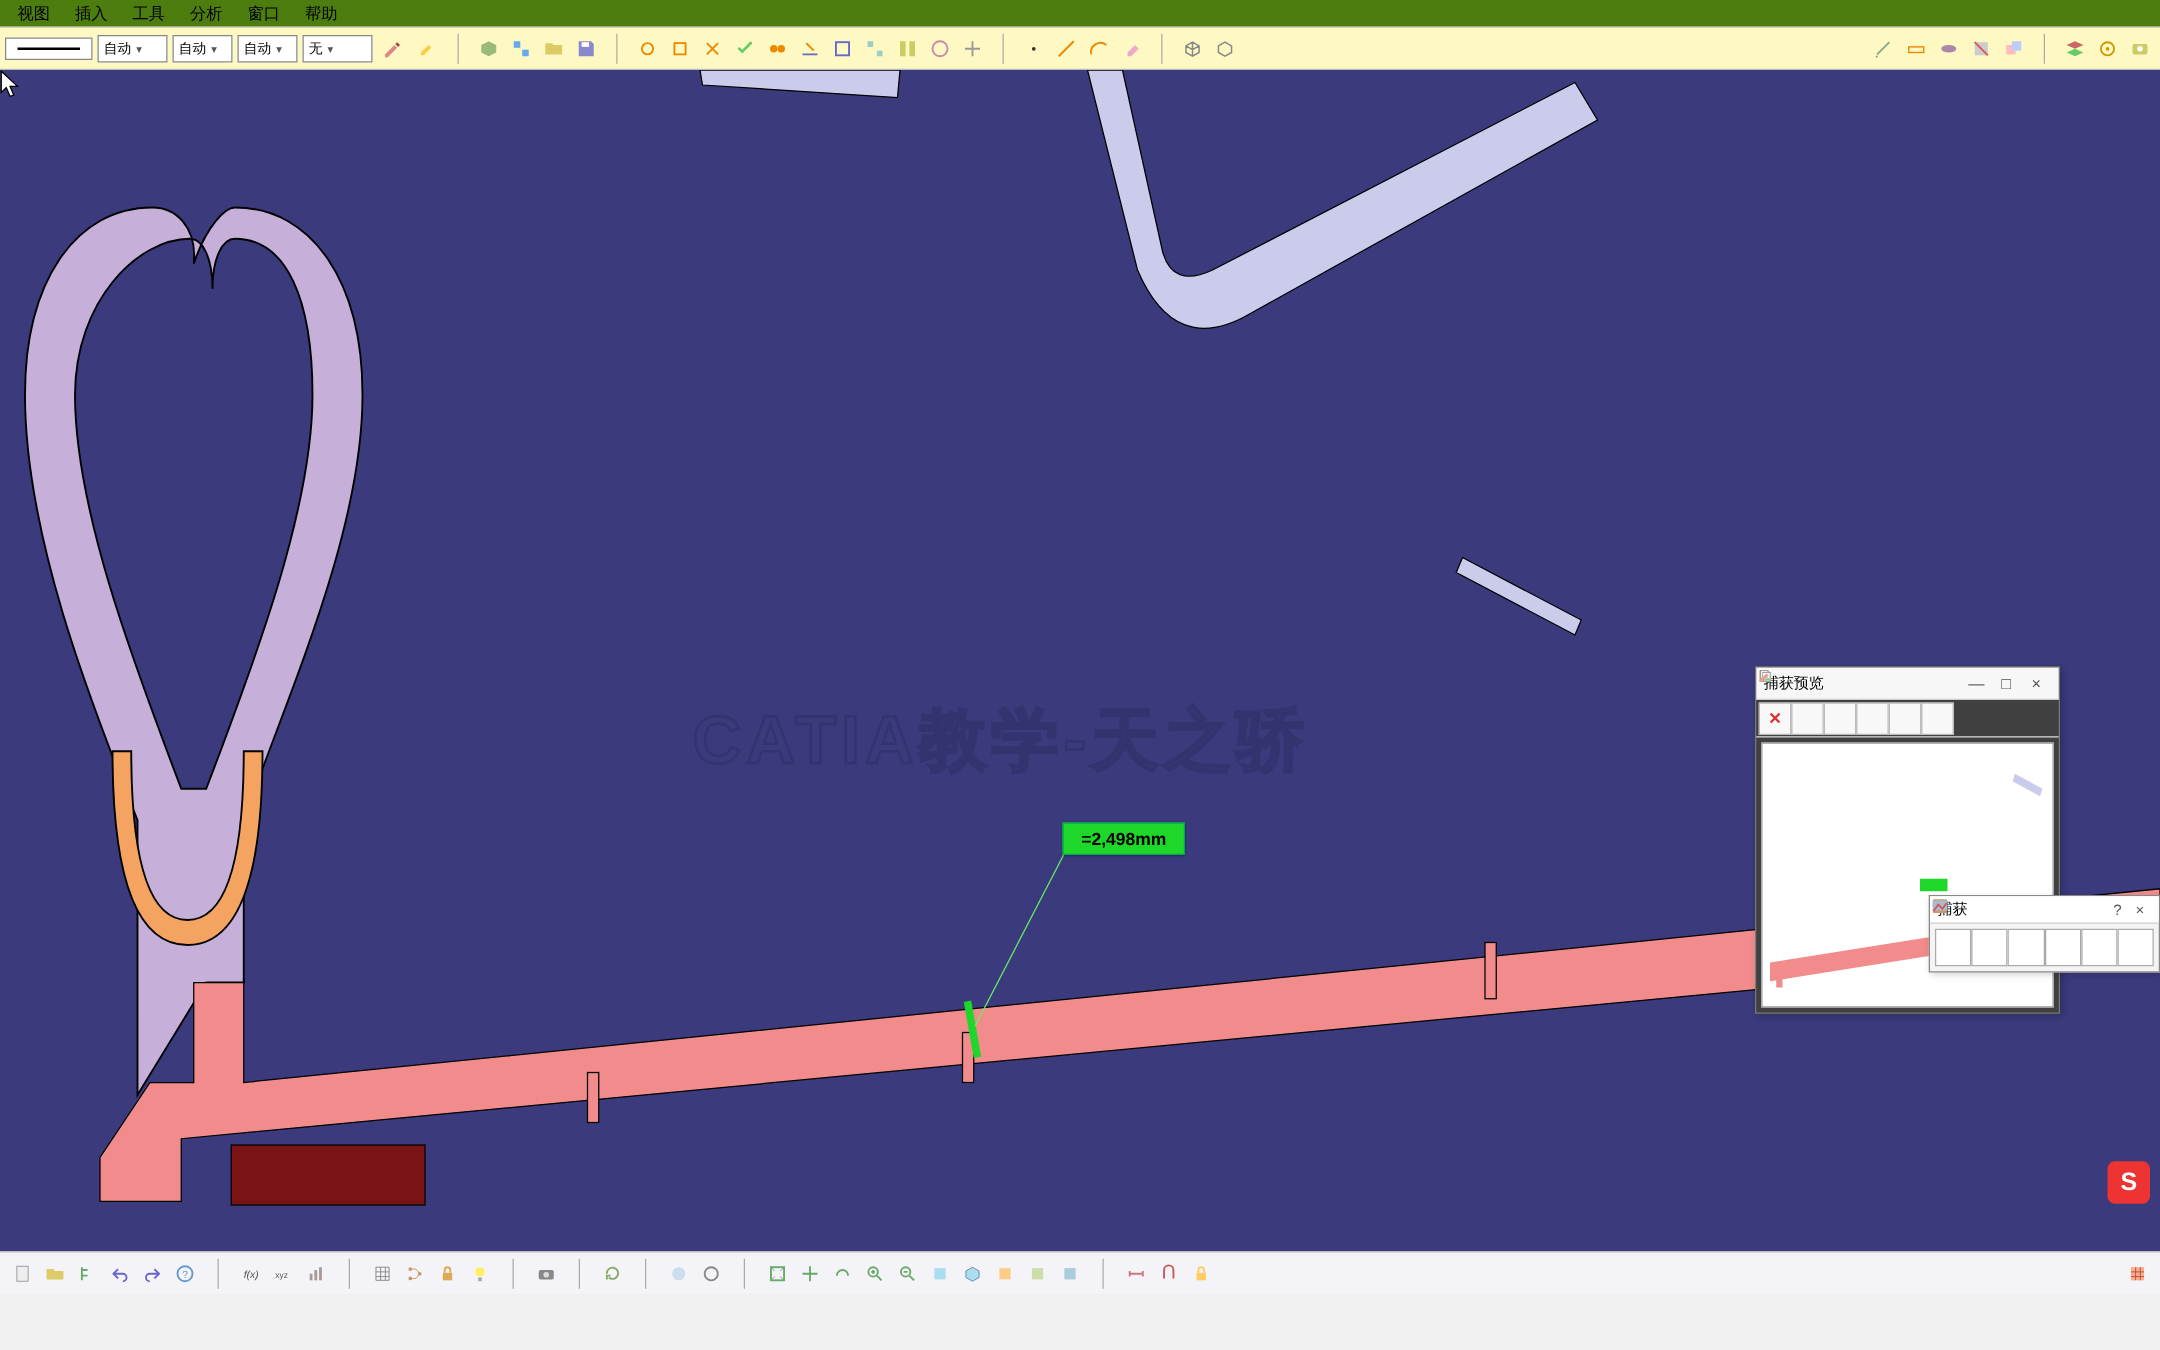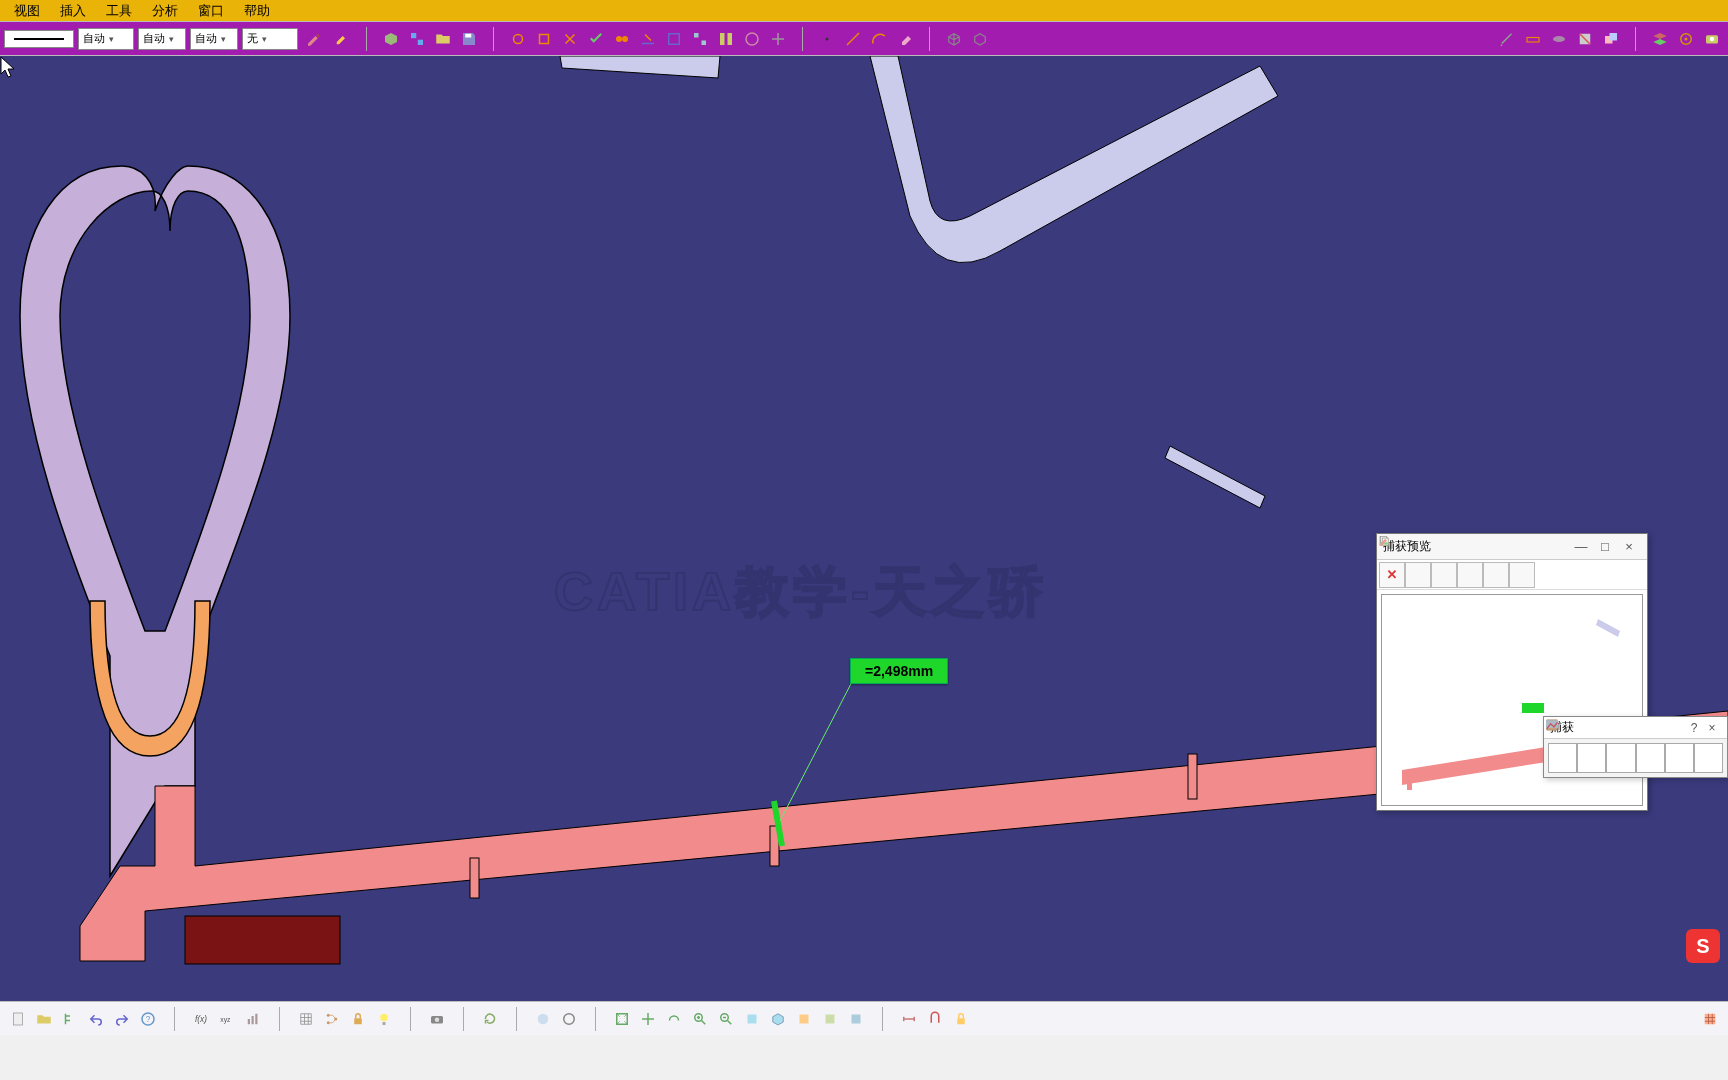--- a/index.html
+++ b/index.html
@@ -1,44 +1,44 @@
 <!DOCTYPE html>
 <html><head>
 <meta charset="utf-8">
 <style>
 * { margin:0; padding:0; box-sizing:border-box; font-family:"Microsoft YaHei","SimSun",sans-serif; }
 html,body { width:1728px; height:1080px; overflow:hidden; background:#f0f0f0; }
 
 
-.menu-bar { height:22px; background:#eab308; border-bottom:1px solid #bbb; display:flex; align-items:center; font-size:13px; padding-left:4px; }
+.menu-bar { height:22px; background:#4d7c0f; border-bottom:1px solid #bbb; display:flex; align-items:center; font-size:13px; padding-left:4px; }
 .menu-bar span { padding:2px 10px; cursor:default; }
 
 
-.toolbar { height:34px; background:#a21caf; border-bottom:1px solid #bbb; display:flex; align-items:center; gap:4px; padding:0 4px; }
+.toolbar { height:34px; background:#fef9c3; border-bottom:1px solid #bbb; display:flex; align-items:center; gap:4px; padding:0 4px; }
 .line-style-sample { width:70px; height:18px; background:#fff; border:1px solid #888; display:flex; align-items:center; justify-content:center; }
 .line-style-sample::after { content:""; display:block; width:50px; height:2px; background:#000; }
 .combo { height:22px; font-size:11px; border:1px solid #888; background:#fff; display:flex; align-items:center; padding:0 4px; }
 .combo::after { content:"▾"; margin-left:4px; font-size:9px; color:#555; }
 .tb-group { display:flex; gap:2px; align-items:center; }
 .sep { width:1px; height:24px; background:#aaa; margin:0 8px; }
 .icon-btn { width:24px; height:24px; border:1px solid transparent; border-radius:2px; display:flex; align-items:center; justify-content:center; font-size:14px; cursor:default; }
 .icon-btn svg { width:18px; height:18px; }
 
 
 .viewport { position:relative; height:957px; background:#3a3a7d; overflow:hidden; }
 .viewport svg { position:absolute; inset:0; }
 
 
 .measure-label { position:absolute; left:850px; top:602px; background:#1fd62b; color:#000000; font-weight:bold; font-size:14px; padding:4px 14px; border:1px solid #0a5; box-shadow:0 1px 2px rgba(0,0,0,.4); }
 
 
 .watermark { position:absolute; left:554px; top:500px; font-size:54px; font-weight:900; letter-spacing:4px; color:rgba(0,0,0,0); -webkit-text-stroke:2px rgba(40,40,90,.35); pointer-events:none; }
 
 
-.cap-window { position:absolute; right:80px; top:477px; width:272px; background:#ffffff; border:1px solid #777; box-shadow:2px 2px 6px rgba(0,0,0,.25); }
+.cap-window { position:absolute; right:80px; top:477px; width:244px; background:#404040; border:1px solid #777; box-shadow:2px 2px 6px rgba(0,0,0,.25); }
 .cap-title { height:26px; background:#f7f7f7; border-bottom:1px solid #ccc; display:flex; align-items:center; font-size:12px; padding:0 6px; }
 .cap-title .spacer { flex:1; }
 .cap-title .winbtn { width:24px; text-align:center; font-size:13px; cursor:default; color:#555; }
 .cap-tools { height:30px; display:flex; align-items:center; padding:2px; gap:0; border-bottom:1px solid #ddd; }
 .cap-tools .cap-btn { width:26px; height:26px; border:1px solid #bbb; display:flex; align-items:center; justify-content:center; font-size:13px; background:#f8f8f8; }
 .cap-tools .cap-btn:first-child { color:#d33; font-weight:bold; }
 .cap-preview { height:212px; margin:4px; border:1px solid #999; position:relative; background:#fff; overflow:hidden; }
 
 
 .cap-palette { position:absolute; right:0; bottom:235px; width:185px; background:#f4f4f4; border:1px solid #888; box-shadow:2px 2px 6px rgba(0,0,0,.2); }

